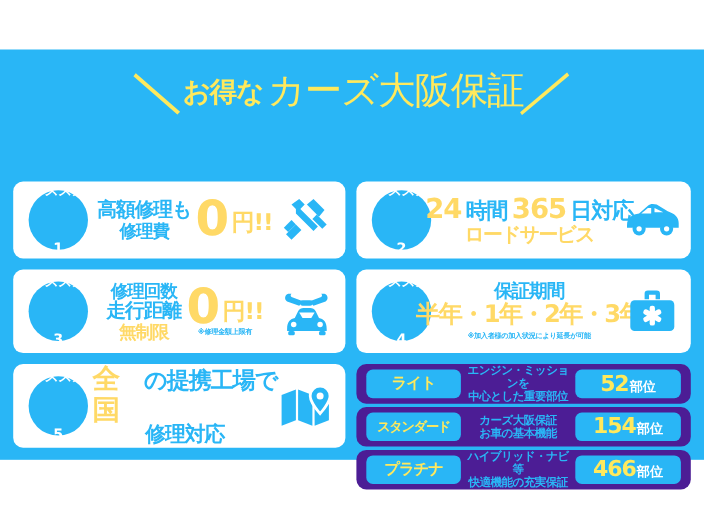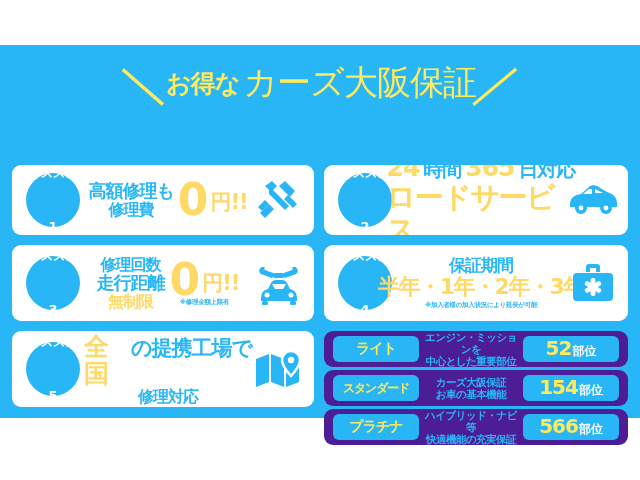--- a/index.html
+++ b/index.html
@@ -58,25 +58,25 @@
   .icon{
     position:absolute;right:8px;top:50%;transform:translateY(-50%);
     width:54px;height:46px;display:flex;align-items:center;justify-content:center;
   }
   .icon svg{display:block;}
 
   
   .row-mid{display:flex;align-items:center;gap:4px;}
   .p2-l1{font-size:20px;letter-spacing:-1px;white-space:nowrap;}
   .p2-num{font-size:25px;letter-spacing:-1px;}
-  .p2-l2{font-size:29px;letter-spacing:-1.5px;}
+  .p2-l2{font-size:18px;letter-spacing:-1.5px;}
   .p4-l1{font-size:17px;letter-spacing:-1px;}
   .p4-l2{font-size:22px;letter-spacing:-1.5px;white-space:nowrap;}
   .p5-l1{font-size:21px;letter-spacing:-1px;white-space:nowrap;}
-  .p5-l2{font-size:16px;letter-spacing:-1px;}
+  .p5-l2{font-size:19px;letter-spacing:-1px;font-family:Liberation Mono, monospace;}
   .p5-big{font-size:25px;letter-spacing:-1px;}
 
   
   .plan{
     position:absolute;left:324px;width:304px;height:36px;background:#4c1d95;
     border-radius:9px;box-sizing:border-box;display:flex;align-items:center;
   }
   .r1{top:286px;} .r2{top:325px;} .r3{top:364px;}
   .pill{
     margin-left:9px;width:86px;height:26px;background:#29b6f6;border-radius:6px;
@@ -280,18 +280,18 @@
     </div>
   </div>
 
   <div class="plan r3">
     <div class="pill">プラチナ</div>
     <div class="desc">
       <div>ハイブリッド・ナビ等</div>
       <div>快適機能の充実保証</div>
     </div>
     <div class="cnt">
-      <span class="n">566</span>
+      <span class="n">466</span>
       <span class="u">部位</span>
     </div>
   </div>
 
 </div>
 
 </body></html>

